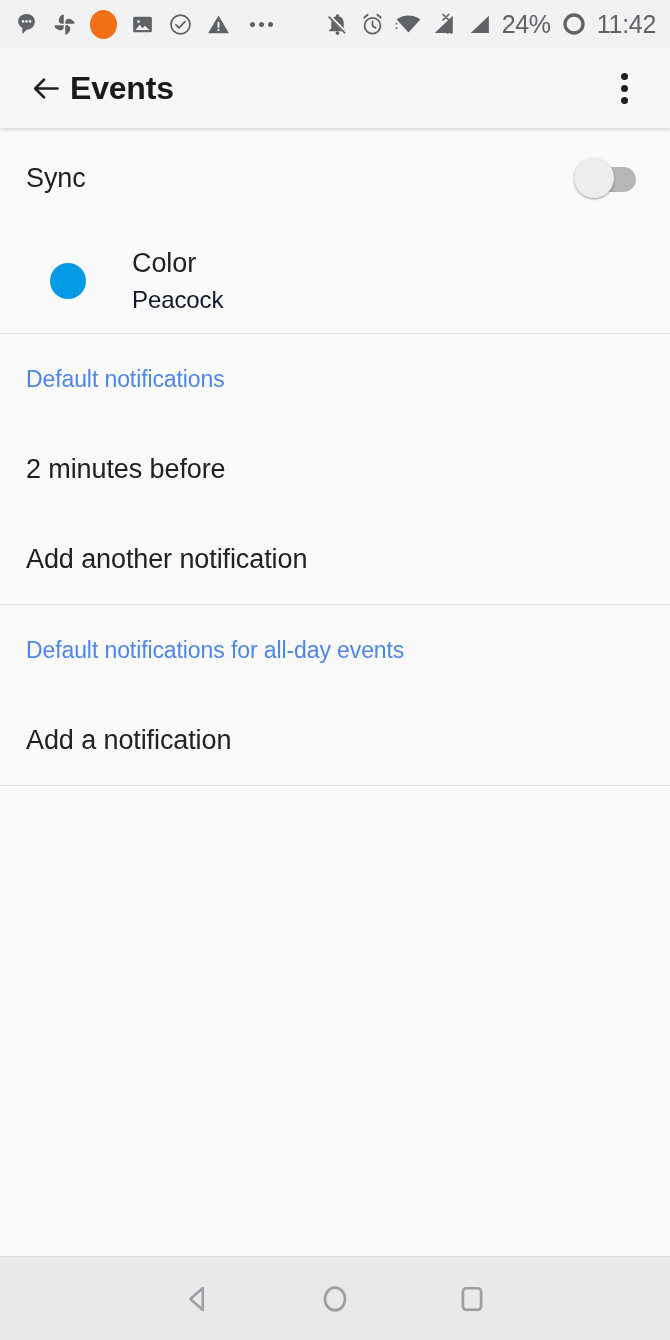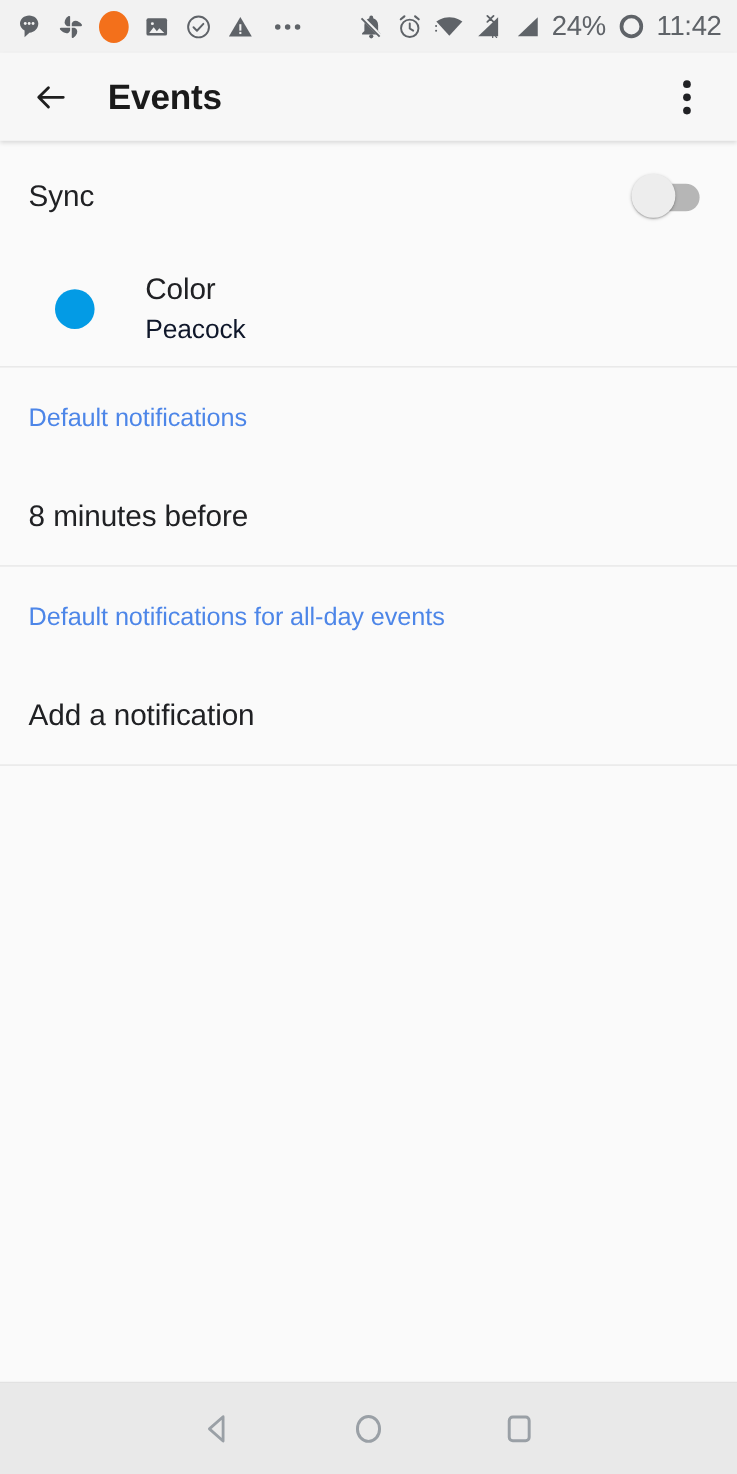--- a/index.html
+++ b/index.html
@@ -54,21 +54,21 @@
     box-shadow: 0 2px 4px rgba(0,0,0,0.13);
     position: relative; z-index: 5;
   }
   .back-btn {
     width: 48px; height: 48px;
     display: flex; align-items: center; justify-content: center;
     cursor: pointer;
   }
   .app-title {
     font-size: 32px; font-weight: bold;
-    color: #1A1A1A; margin-left: 28px;
+    color: #1A1A1A; 
     letter-spacing: -0.2px;
   }
   .appbar-spacer { flex: 1 1 auto; }
   .overflow-btn {
     width: 48px; height: 48px;
     display: flex; flex-direction: column;
     align-items: center; justify-content: center; gap: 5px;
     cursor: pointer;
   }
   .overflow-btn i {
@@ -295,22 +295,23 @@
       <span class="color-texts">
         <span class="color-title">Color</span>
         <span class="color-sub">Peacock</span>
       </span>
     </div>
 
     <div class="divider"></div>
 
     <div class="section-header">Default notifications</div>
 
-    <div class="list-item">8 minutes before</div>
-
+    <div class="list-item">2 minutes before</div>
+
+    <div class="list-item">Add another notification</div>
 
     <div class="divider"></div>
 
     <div class="section-header">Default notifications for all-day events</div>
 
     <div class="list-item">Add a notification</div>
 
     <div class="divider"></div>
   </div>
 

